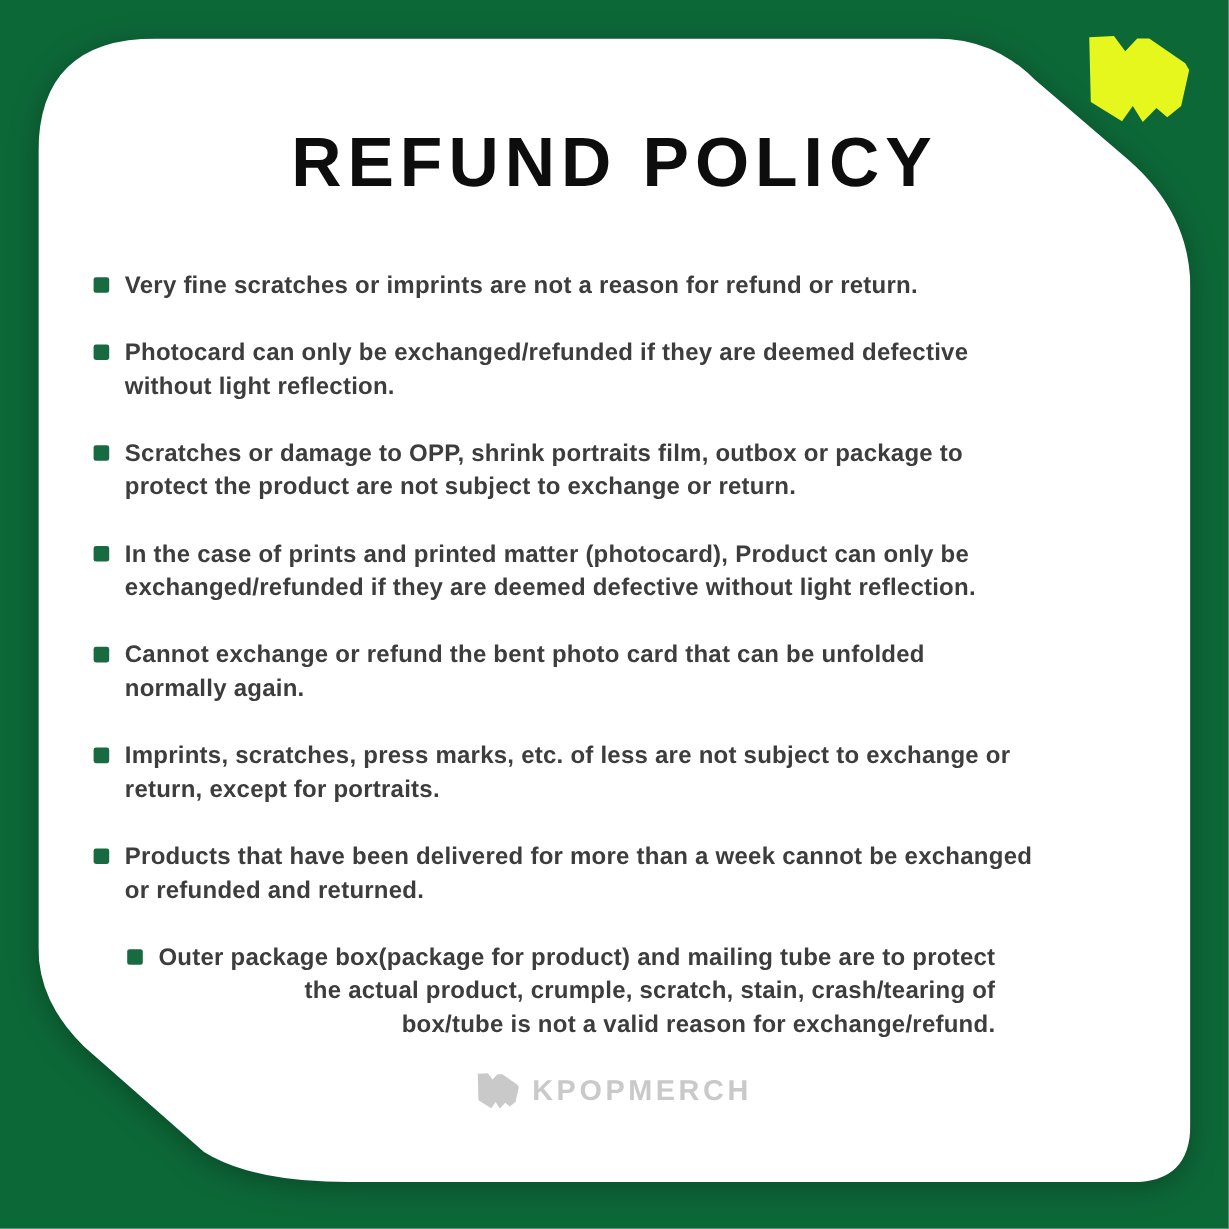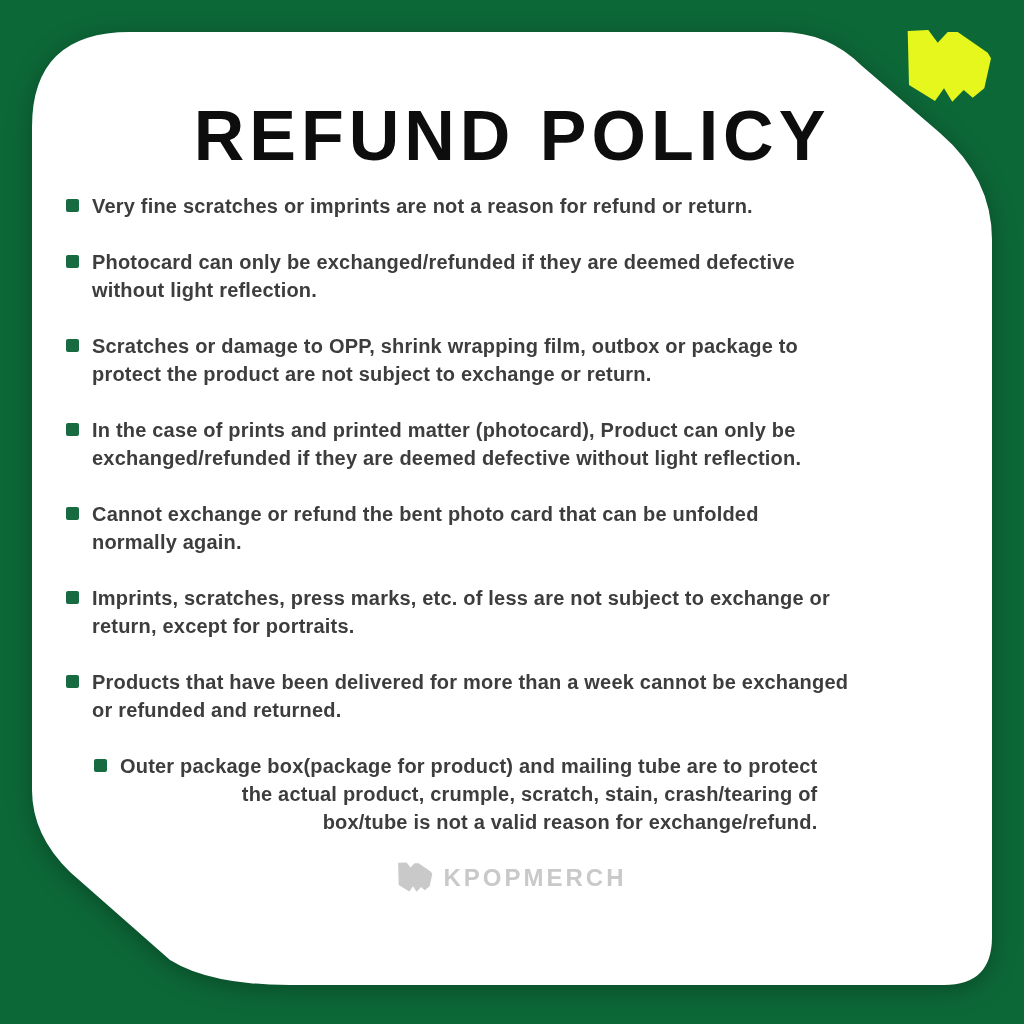--- a/index.html
+++ b/index.html
@@ -39,30 +39,30 @@
   .content {
     position: absolute;
     left: 32px;
     top: 32px;
     width: 960px;
     height: 953px;
     box-sizing: border-box;
     padding: 68px 30px 0 30px;
   }
   .page-title {
-    margin: 0 0 20px 0;
+    margin: 0 0 52px 0;
     text-align: center;
-    font-size: 70px;
+    font-size: 58px;
     line-height: 72px;
     font-weight: 700;
     letter-spacing: 5px;
     color: #0D0D0D;
   }
   .policy-list {
-    margin: 4px;
+    margin: 16px;
     padding: 0;
     list-style: none;
   }
   .policy-item {
     display: flex;
     align-items: flex-start;
     margin-bottom: 28px;
   }
   .bullet {
     flex: 0 0 13px;
@@ -128,21 +128,21 @@
         <span class="bullet"></span>
         <span class="item-text">Very fine scratches or imprints are not a reason for refund or return.</span>
       </li>
       <li class="policy-item">
         <span class="bullet"></span>
         <span class="item-text">Photocard can only be exchanged/refunded if they are deemed defective
 without light reflection.</span>
       </li>
       <li class="policy-item">
         <span class="bullet"></span>
-        <span class="item-text">Scratches or damage to OPP, shrink wrapping film, outbox or package to
+        <span class="item-text">Scratches or damage to OPP, shrink portraits film, outbox or package to
 protect the product are not subject to exchange or return.</span>
       </li>
       <li class="policy-item">
         <span class="bullet"></span>
         <span class="item-text">In the case of prints and printed matter (photocard), Product can only be
 exchanged/refunded if they are deemed defective without light reflection.</span>
       </li>
       <li class="policy-item">
         <span class="bullet"></span>
         <span class="item-text">Cannot exchange or refund the bent photo card that can be unfolded

